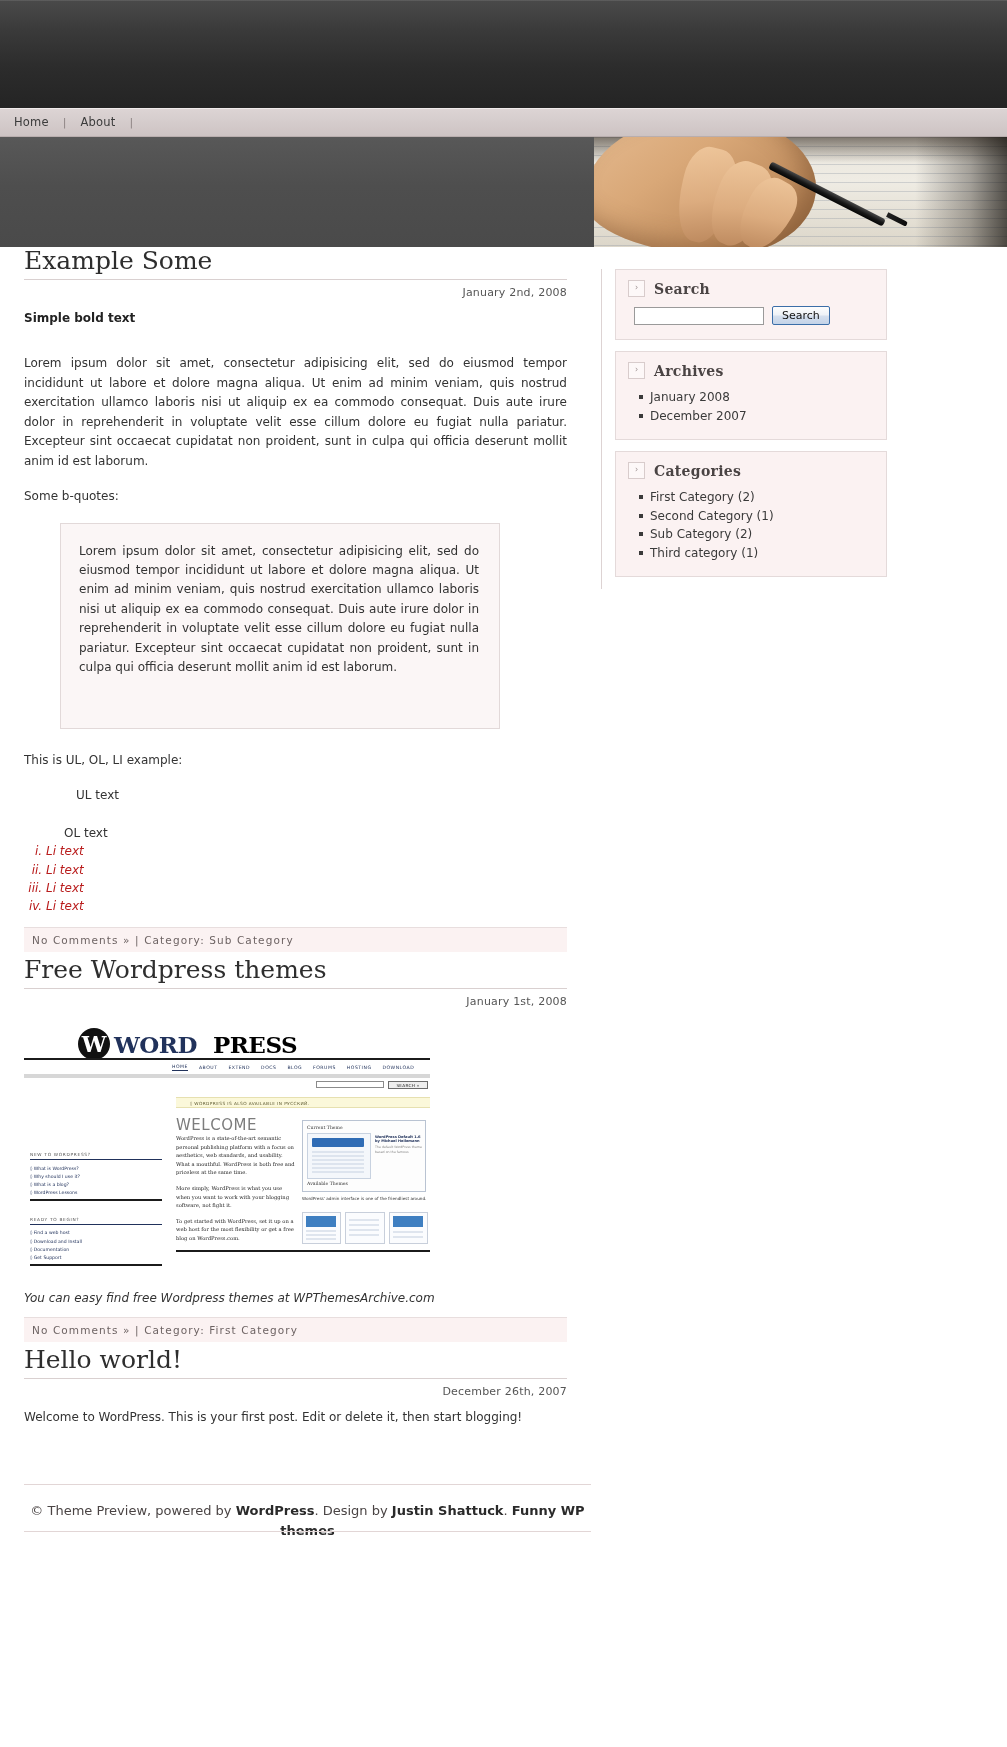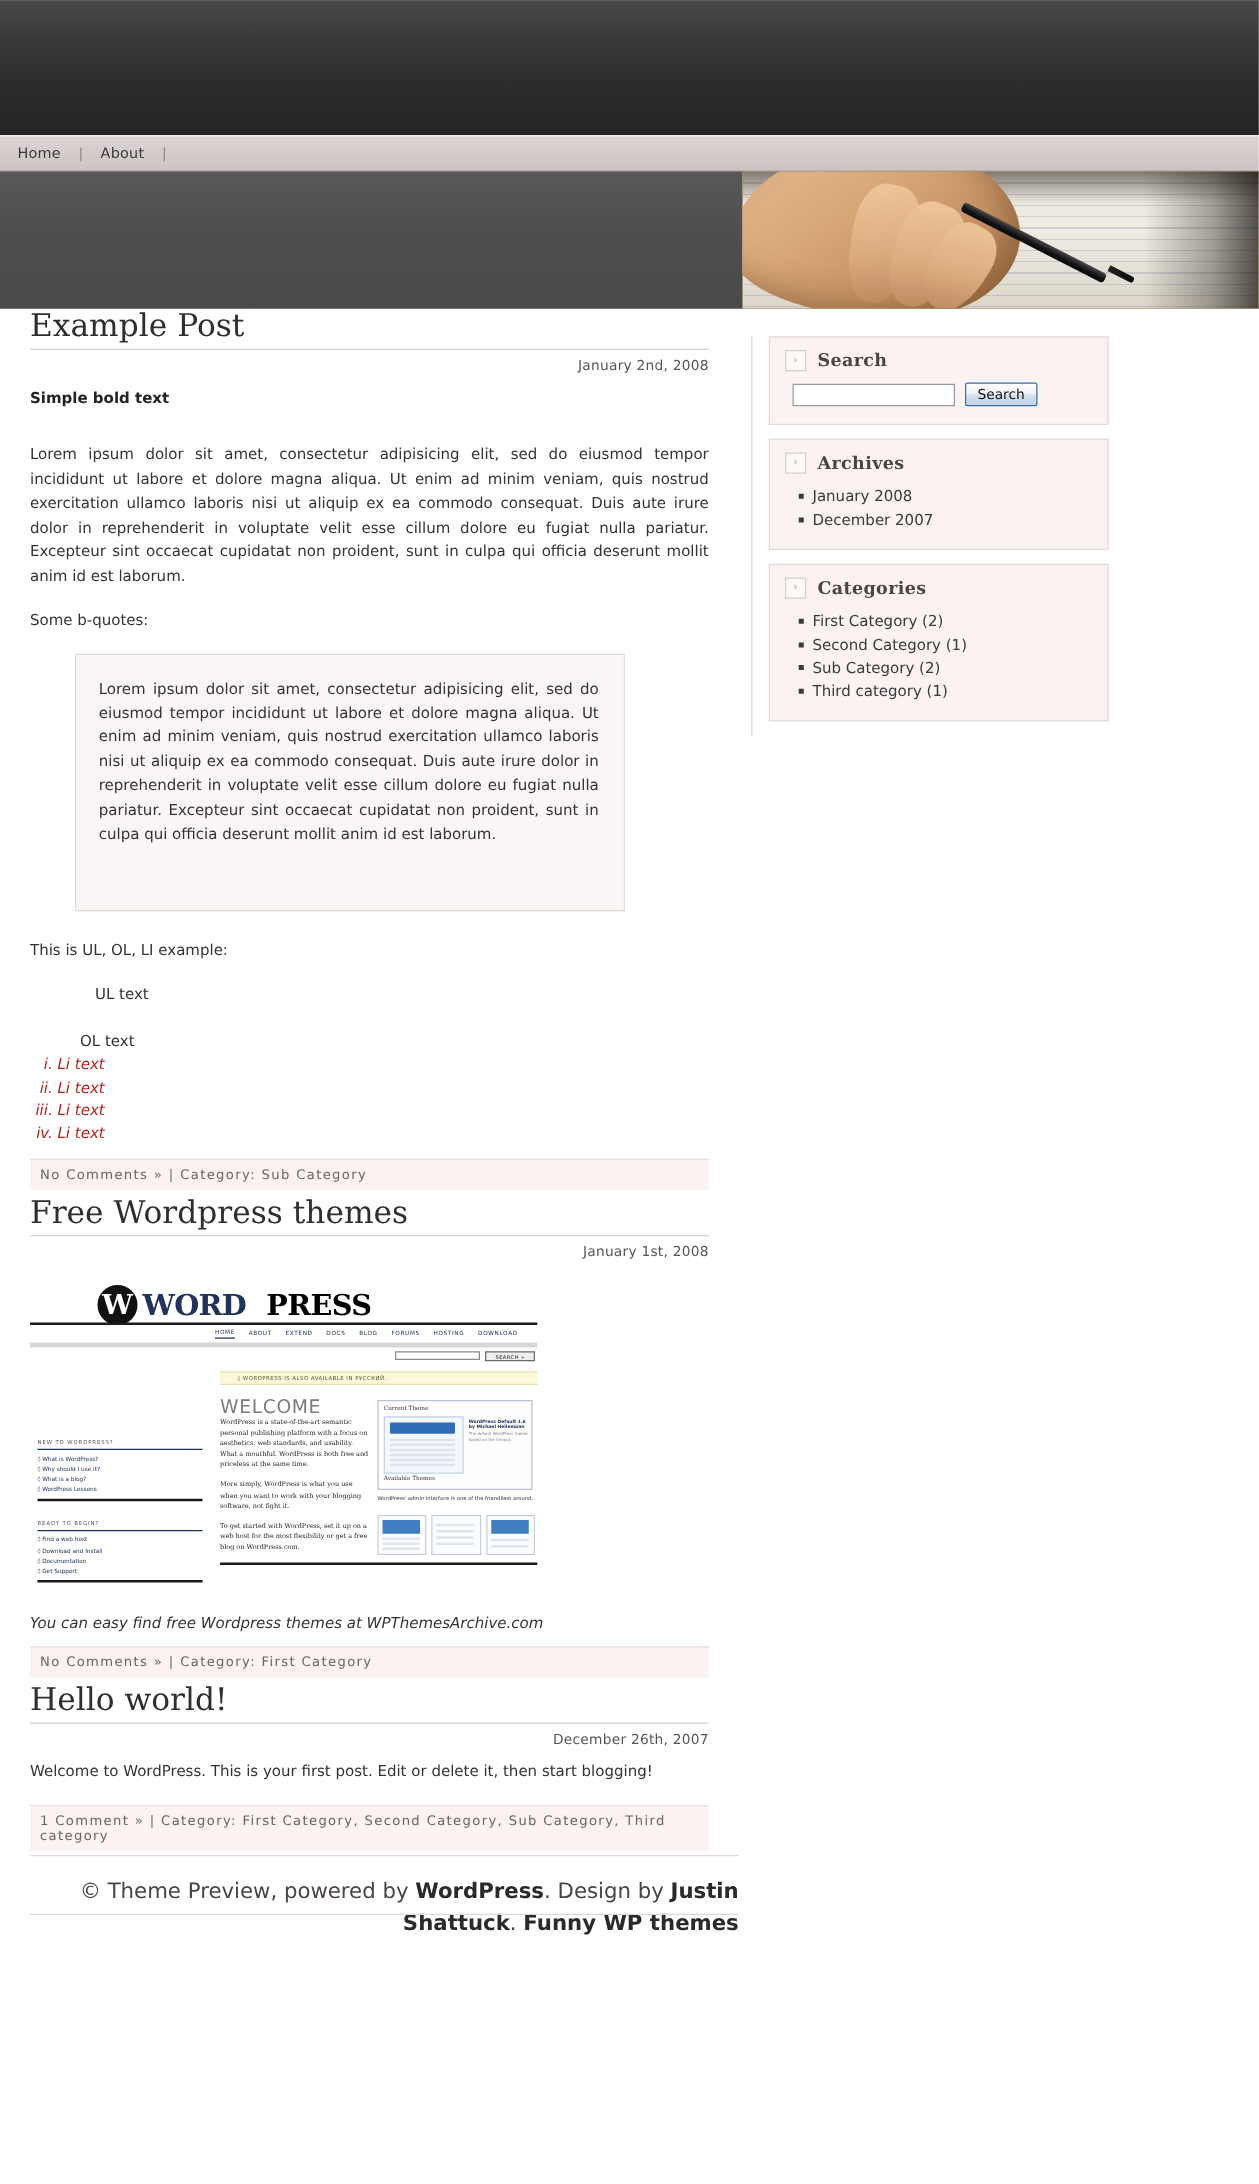--- a/index.html
+++ b/index.html
@@ -275,21 +275,21 @@
     font-family:"DejaVu Sans", sans-serif; font-size:11px; color:#111;
     cursor:pointer; line-height:17px;
   }
 
   
   .footer {
     position:absolute; left:24px; top:1484px; width:567px;
     border-top:1px solid #e2d6d6;
     padding-top:16px; text-align:center;
   }
-  .footer-text { font-size:17px; color:#4a4444; line-height:1.5;text-align:right; }
+  .footer-text { font-size:13px; color:#4a4444; line-height:1.5; }
   .footer-text b { color:#2a2a2a; }
   .footer-bottom-rule {
     position:absolute; left:24px; top:1531px; width:567px; height:1px; background:#e2d6d6;
   }
 </style>
 </head>
 <body>
 
 <div class="page">
 
@@ -318,21 +318,21 @@
       <div class="photo-pen-tip"></div>
       <div class="photo-dark-right"></div>
     </div>
   </div>
 
   <div class="wrap">
 
     <div class="content">
 
       <div class="post">
-        <h2 class="post-title">Example Post</h2>
+        <h2 class="post-title">Example Some</h2>
         <div class="post-date">January 2nd, 2008</div>
         <div class="post-body">
           <p class="lead-bold plain">Simple bold text</p>
           <p>Lorem ipsum dolor sit amet, consectetur adipisicing elit, sed do eiusmod tempor incididunt ut labore et dolore magna aliqua. Ut enim ad minim veniam, quis nostrud exercitation ullamco laboris nisi ut aliquip ex ea commodo consequat. Duis aute irure dolor in reprehenderit in voluptate velit esse cillum dolore eu fugiat nulla pariatur. Excepteur sint occaecat cupidatat non proident, sunt in culpa qui officia deserunt mollit anim id est laborum.</p>
           <p class="plain">Some b-quotes:</p>
           <blockquote>
             <p>Lorem ipsum dolor sit amet, consectetur adipisicing elit, sed do eiusmod tempor incididunt ut labore et dolore magna aliqua. Ut enim ad minim veniam, quis nostrud exercitation ullamco laboris nisi ut aliquip ex ea commodo consequat. Duis aute irure dolor in reprehenderit in voluptate velit esse cillum dolore eu fugiat nulla pariatur. Excepteur sint occaecat cupidatat non proident, sunt in culpa qui officia deserunt mollit anim id est laborum.</p>
           </blockquote>
           <p class="plain">This is UL, OL, LI example:</p>
           <ul class="ul-demo">
@@ -461,25 +461,20 @@
           <span>Category: First Category</span>
         </div>
       </div>
 
       <div class="post">
         <h2 class="post-title">Hello world!</h2>
         <div class="post-date">December 26th, 2007</div>
         <div class="post-body">
           <p class="plain">Welcome to WordPress. This is your first post. Edit or delete it, then start blogging!</p>
         </div>
-        <div class="post-meta">
-          <a href="#">1 Comment »</a>
-          <span>|</span>
-          <span>Category: First Category, Second Category, Sub Category, Third category</span>
-        </div>
       </div>
 
     </div>
 
     <div class="sidebar">
 
       <div class="widget">
         <div class="widget-head">
           <div class="widget-chev">›</div>
           <div class="widget-title">Search</div>

